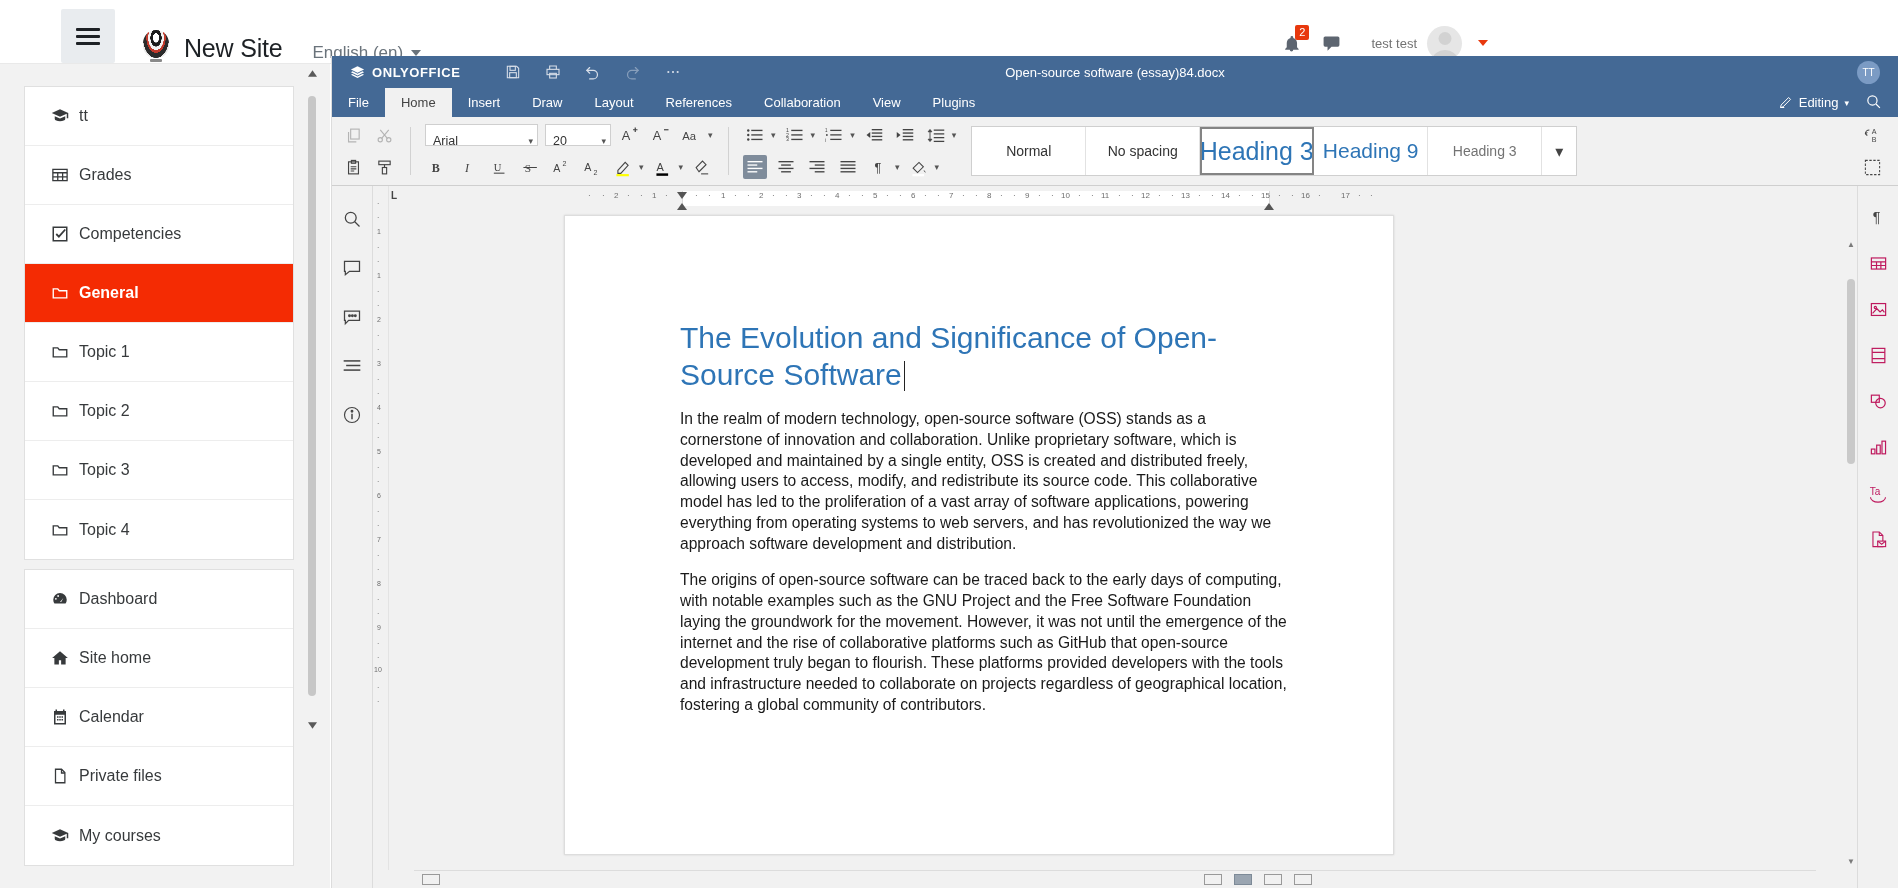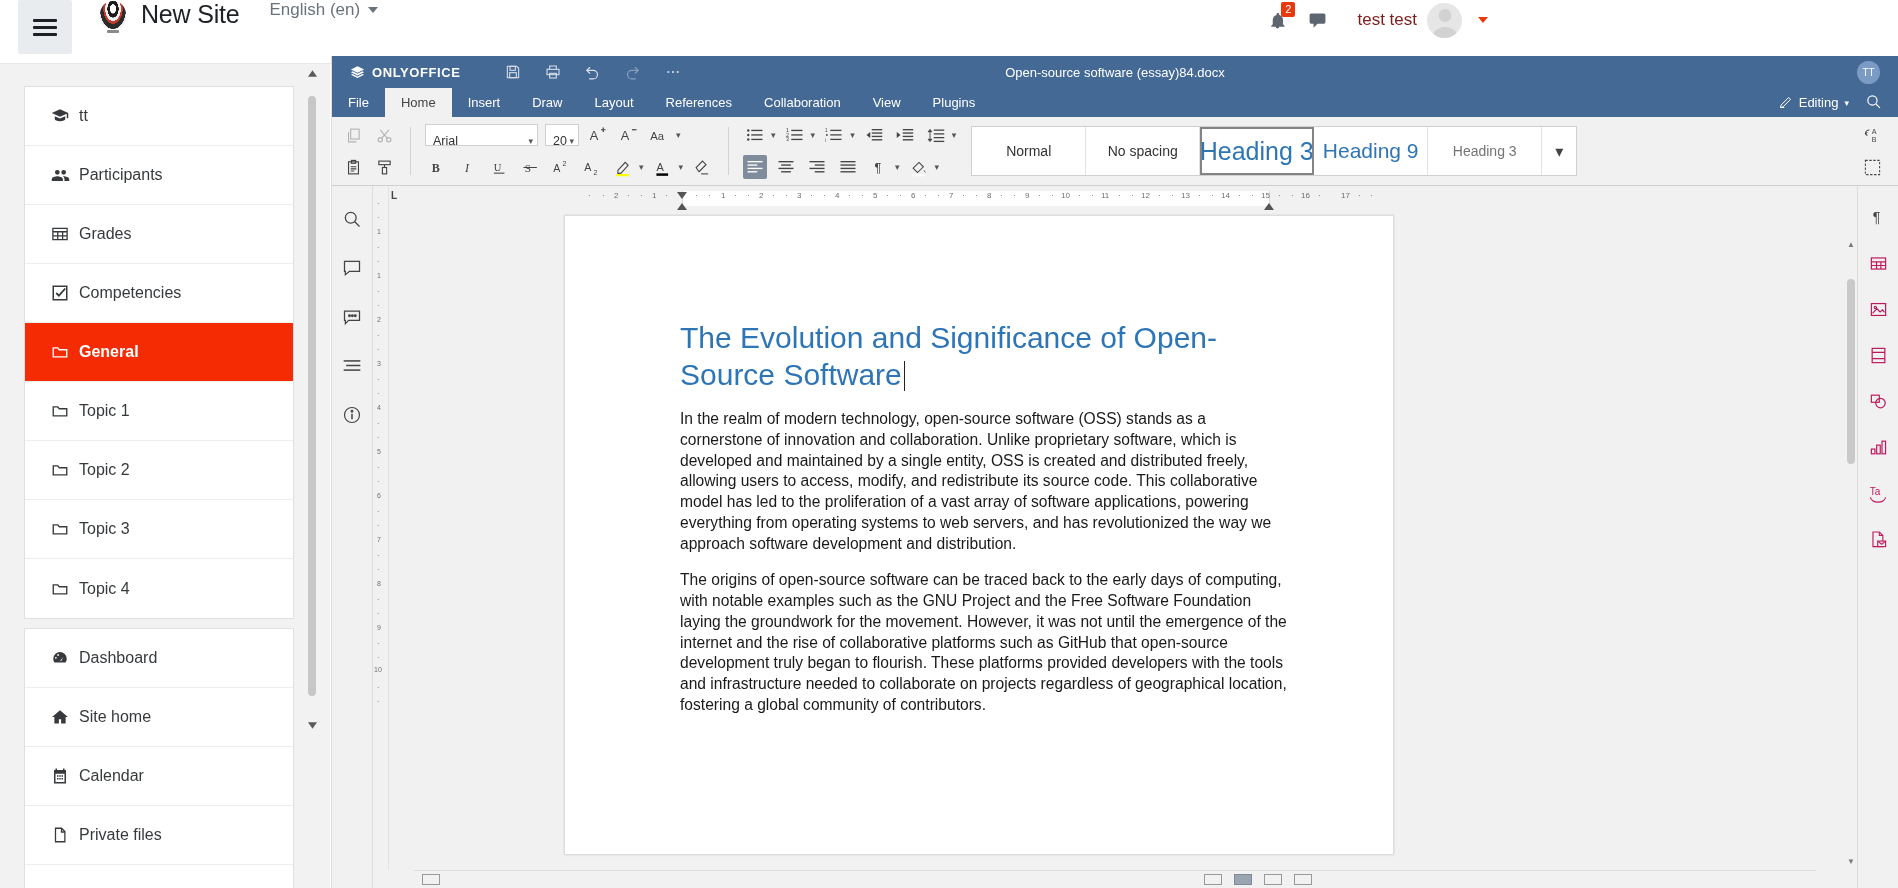--- a/index.html
+++ b/index.html
@@ -6,22 +6,23 @@
   html, body {
     margin: 0; padding: 0;
     width: 1898px; height: 888px;
     overflow: hidden;
     background: #fff;
     font-family: "Liberation Sans", sans-serif;
   }
   
   .moodle-navbar {
     position: absolute; top: 0; left: 0; width: 1506px; height: 64px;
-    background: #fff; display: flex; align-items: flex-start;
+    background: #fff; display: flex; align-items: flex-end;
     border-bottom: 1px solid #e9e9e9;
+    padding-left: 43px;
   }
   .burger-btn {
     width: 54px; height: 54px; margin-left: 18px;
     background: #e9ecef; border: none;
     display: flex; align-items: center; justify-content: center;
     cursor: pointer; border-radius: 2px;
   }
   .burger-btn .bars { width: 24px; }
   .burger-btn .bars span {
     display: block; height: 3px; background: #1d2125;
@@ -61,21 +62,21 @@
     display: flex; align-items: center; justify-content: center;
     cursor: pointer; color: #5d6570;
   }
   .badge-count {
     position: absolute; top: 2px; right: 2px;
     background: #e8380d; color: #fff; font-size: 11px;
     line-height: 1; padding: 2px 4px; border-radius: 2px;
     font-weight: 400; min-width: 14px; text-align: center;
   }
   .user-name {
-    color: #7f1d1d; font-size: 17px; margin: 0 10px 0 20px;
+    color: #737373; font-size: 13px; margin: 0 10px 0 20px;
     cursor: pointer;
   }
   .avatar {
     width: 35px; height: 35px; border-radius: 50%;
     background: #e6e6e6; position: relative; overflow: hidden;
     cursor: pointer;
   }
   .avatar::before {
     content: ""; position: absolute; left: 50%; top: 6px;
     transform: translateX(-50%);
@@ -191,21 +192,21 @@
   .rb-btn.dim { color: #b4b4b4; }
   .rb-btn.on { background: #7f8c9b; color: #fff; }
   .rb-sep { width: 1px; background: #d2d2d2; margin: 10px 5px; }
   .rb-chev { cursor: pointer; color: #555; font-size: 9px; margin-left: -3px; }
   .combo {
     height: 22px; background: #fff; border: 1px solid #cfcfcf;
     display: flex; align-items: center; justify-content: space-between;
     padding: 12px 4px 0 7px; font-size: 12.5px; color: #333; cursor: pointer;
   }
   .combo.font { width: 113px; }
-  .combo.size { width: 34px; }
+  .combo.size { width: 66px; }
   .style-gallery {
     display: flex; align-items: center; margin-left: 6px;
     border: 1px solid #cfcfcf; background: #fff; height: 50px;
     align-self: center; position: relative;
   }
   .style-cell {
     width: 114px; height: 48px; display: flex; align-items: center;
     justify-content: center; border-right: 1px solid #e2e2e2;
     font-size: 14px; color: #333; cursor: pointer; overflow: hidden;
     white-space: nowrap;
@@ -368,28 +369,20 @@
   <div class="drawer-inner">
 
     <div class="nav-block">
       <div class="nav-item">
         <span class="ni-icon">
           <svg width="18" height="18" viewBox="0 0 24 24" fill="currentColor">
               <path d="M12 3 1 8l11 5 9-4.1V15h2V8L12 3zM5 12.2V16c0 1.7 3.1 3 7 3s7-1.3 7-3v-3.8l-7 3.2-7-3.2z"></path>
             </svg>
         </span>
         <span>tt</span>
-      </div>
-      <div class="nav-item">
-        <span class="ni-icon">
-          <svg width="19" height="19" viewBox="0 0 24 24" fill="currentColor">
-              <path d="M16 11a3 3 0 1 0-3-3 3 3 0 0 0 3 3zm-8 0a3 3 0 1 0-3-3 3 3 0 0 0 3 3zm0 2c-2.3 0-7 1.2-7 3.5V19h14v-2.5C15 14.2 10.3 13 8 13zm8 0c-.3 0-.7 0-1.1.1 1.2.8 2.1 2 2.1 3.4V19h6v-2.5c0-2.3-4.7-3.5-7-3.5z"></path>
-            </svg>
-        </span>
-        <span>Participants</span>
       </div>
       <div class="nav-item">
         <span class="ni-icon">
           <svg width="18" height="18" viewBox="0 0 24 24" fill="none" stroke="currentColor" stroke-width="1.7">
               <rect x="2.5" y="4.5" width="19" height="15"></rect>
               <path d="M2.5 9h19M2.5 14.5h19M9 9v10.5M15.5 9v10.5"></path>
             </svg>
         </span>
         <span>Grades</span>
       </div>

